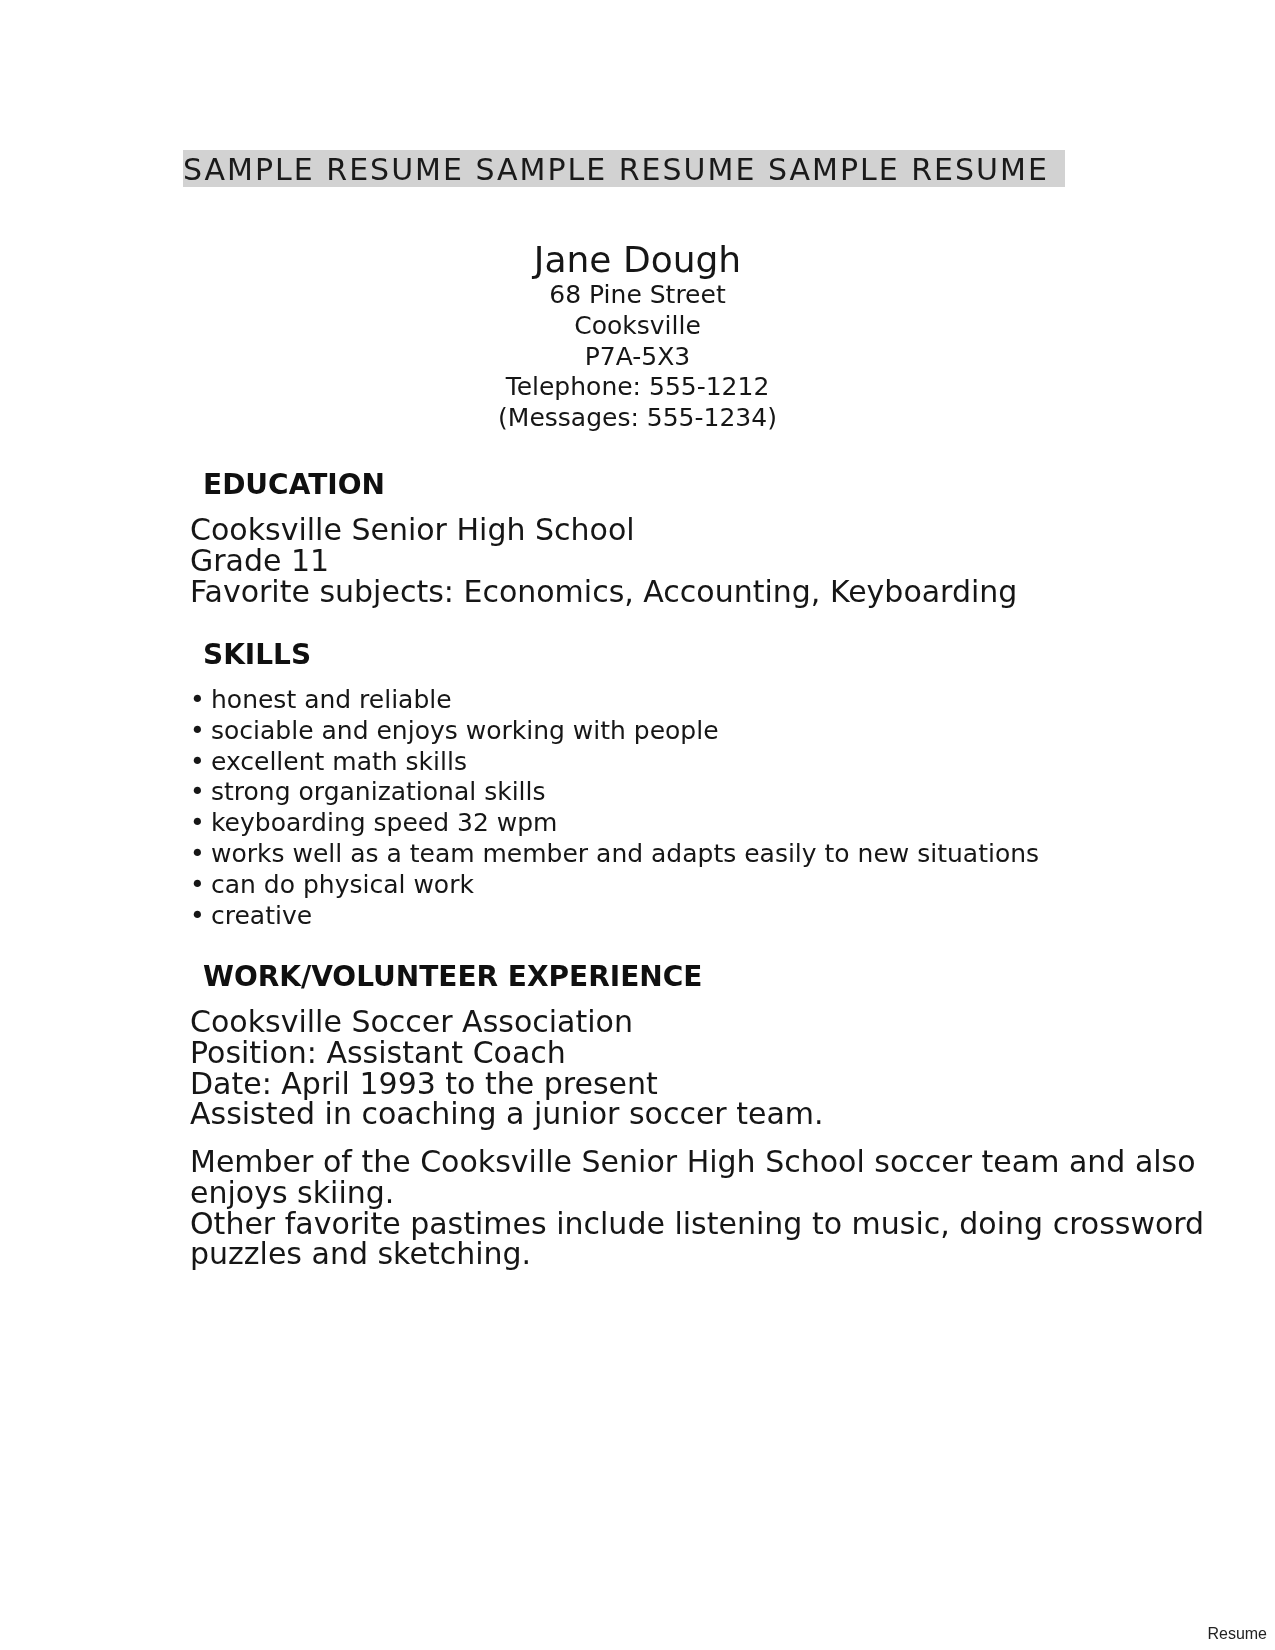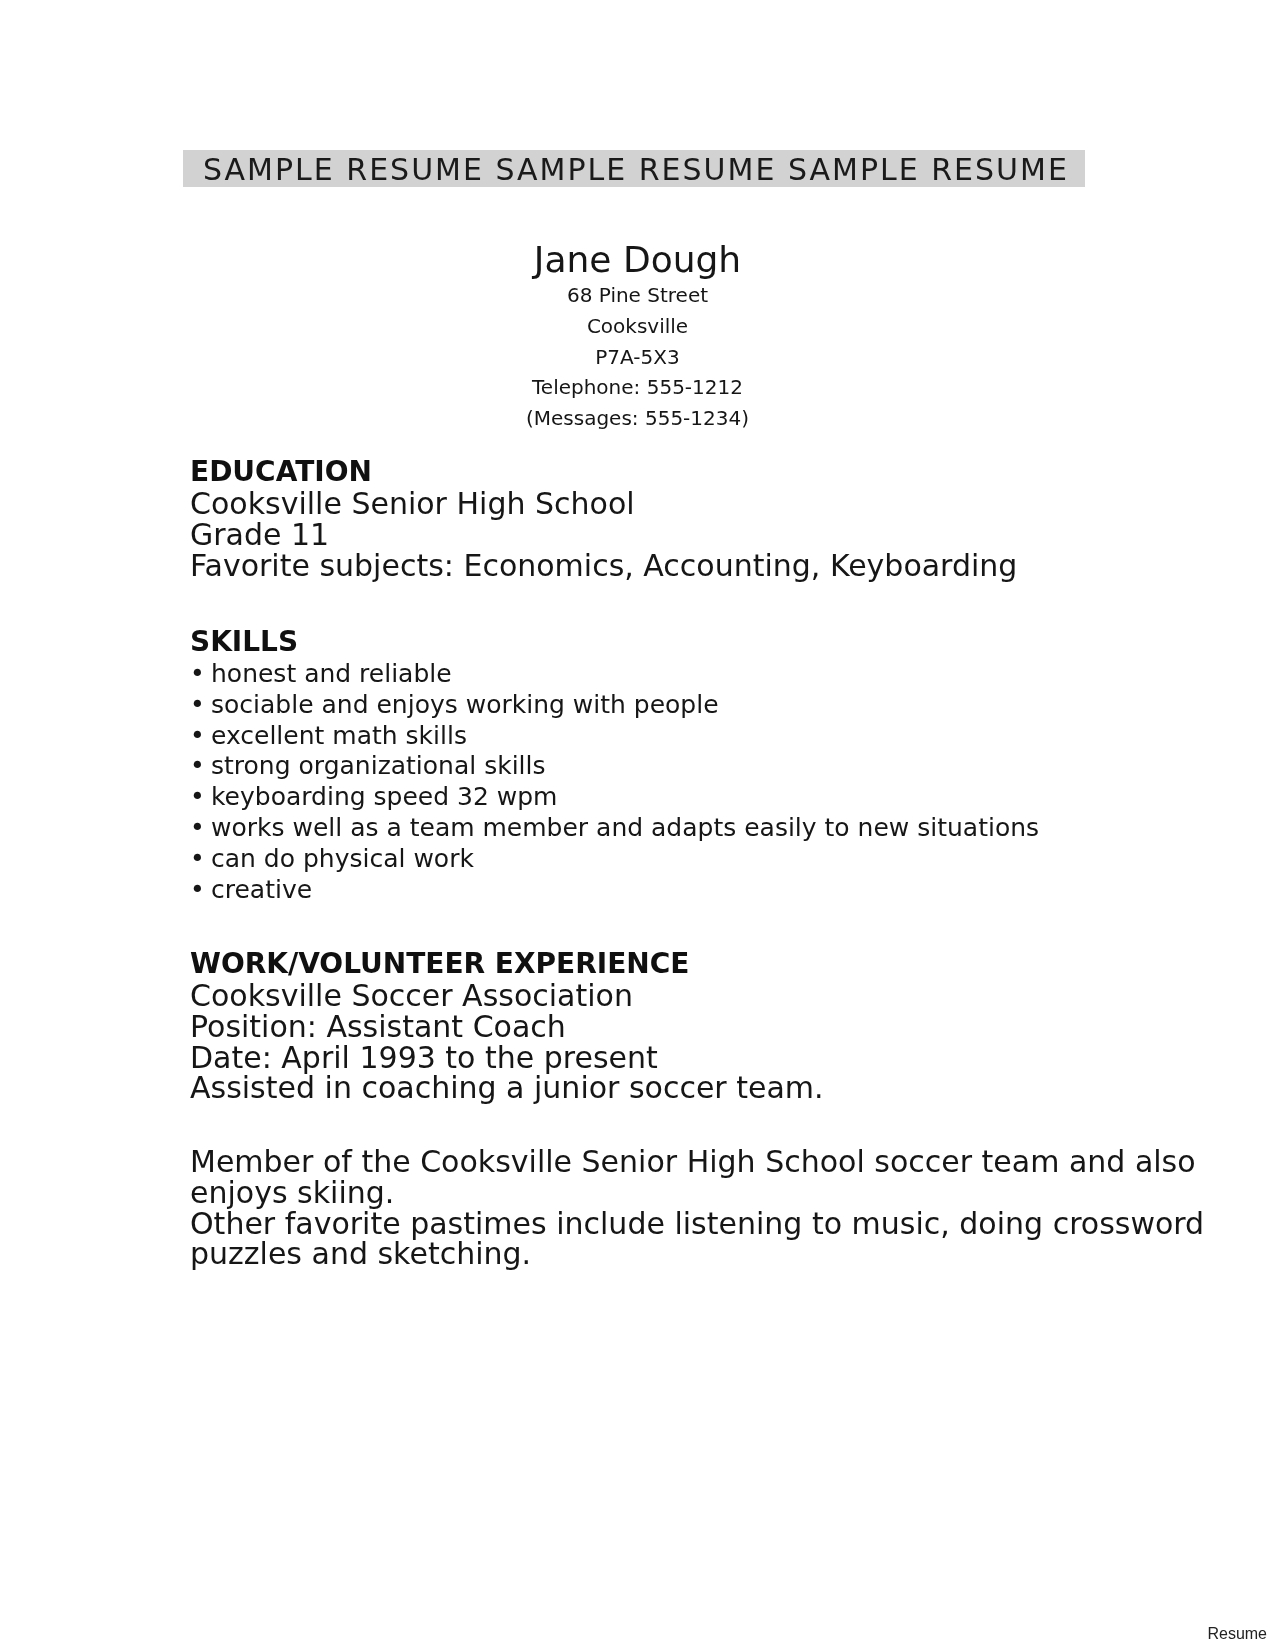--- a/index.html
+++ b/index.html
@@ -11,50 +11,49 @@
     overflow: hidden;
     font-family: "DejaVu Sans", sans-serif;
     color: #161616;
   }
   .banner {
     position: absolute;
     left: 183px;
     top: 150px;
     width: 882px;
     height: 37px;
-    padding-left: 20px;
     background: #d2d2d2;
     font-size: 30px;
     line-height: 40px;
     letter-spacing: 2px;
     white-space: nowrap;
     color: #1a1a1a;
   }
   .contact {
     position: absolute;
     left: 190px;
     top: 239px;
     width: 895px;
     text-align: center;
   }
   .contact .name {
     font-size: 36px;
     line-height: 41px;
   }
   .contact .addr-line {
-    font-size: 20px;
+    font-size: 25px;
     line-height: 30.8px;
   }
   .section {
     position: absolute;
     left: 190px;
     width: 900px;
   }
   .section h2 {
-    margin: 0;
+    margin: 13px;
     font-size: 28px;
     line-height: 34px;
     font-weight: bold;
     color: #101010;
   }
   .section .line {
     font-size: 30px;
     line-height: 30.8px;
     white-space: nowrap;
   }

